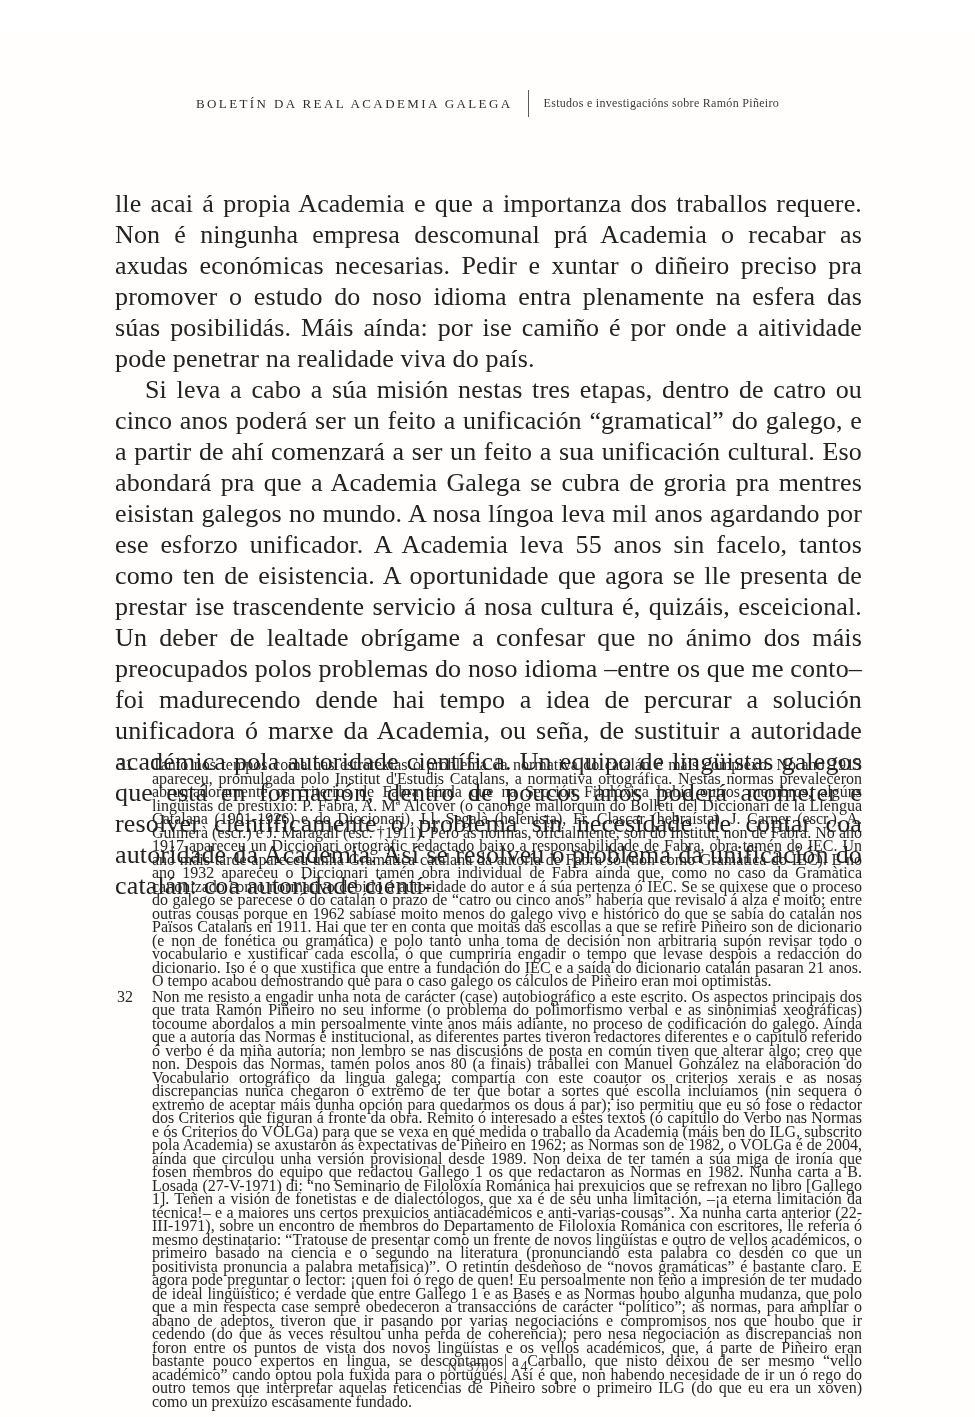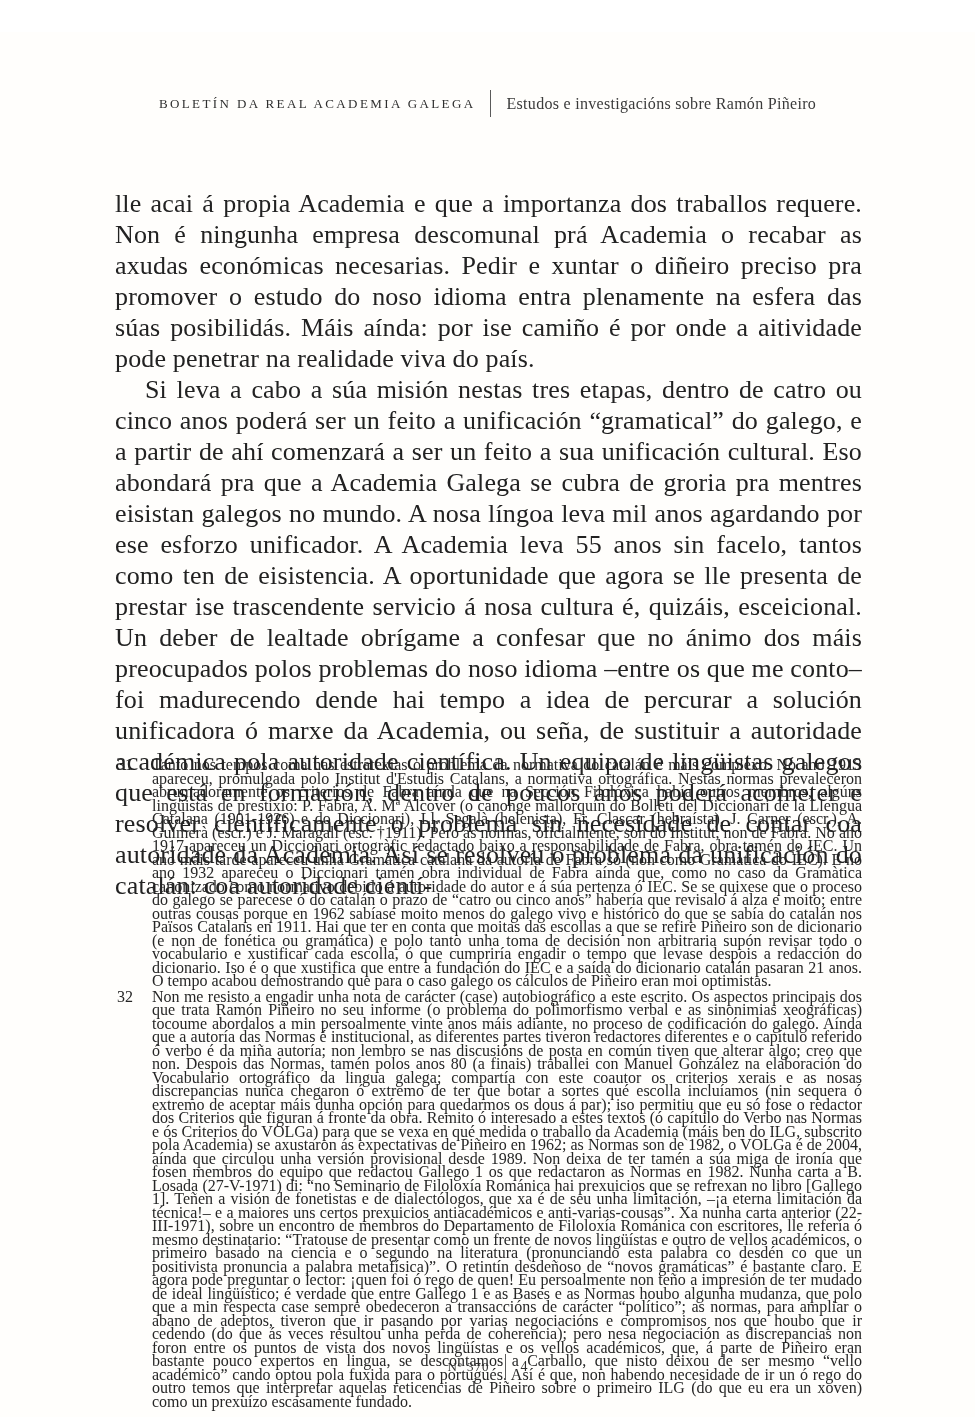--- a/index.html
+++ b/index.html
@@ -31,21 +31,21 @@
     letter-spacing: 2.4px;
     color: #2e2e2e;
     white-space: nowrap;
   }
   .header-divider {
     width: 1px;
     height: 27px;
     background: #5a5a5a;
   }
   .article-title {
-    font-size: 16px;
+    font-size: 12px;
     letter-spacing: 0.3px;
     color: #3a3a3a;
     white-space: nowrap;
   }
 
   
   .article-body {
     position: absolute;
     top: 156px;
     left: 115px;

